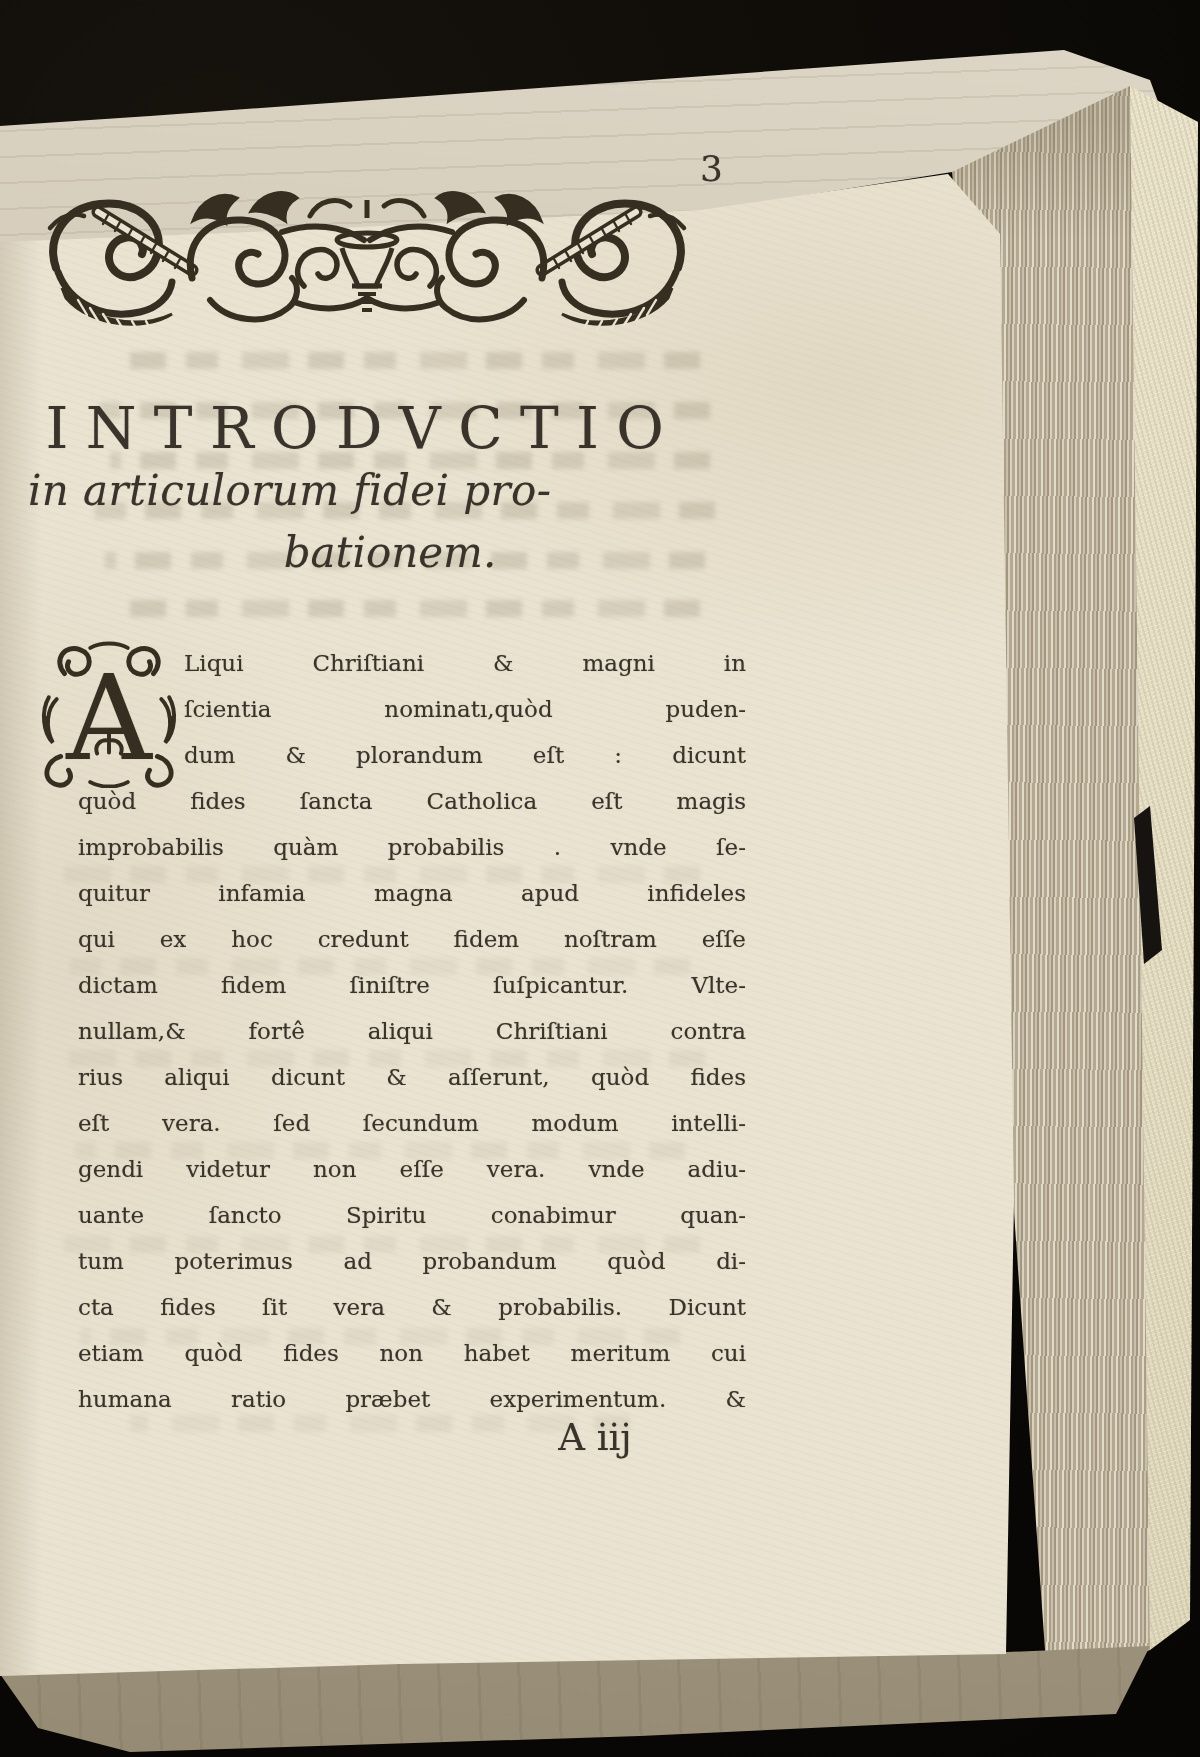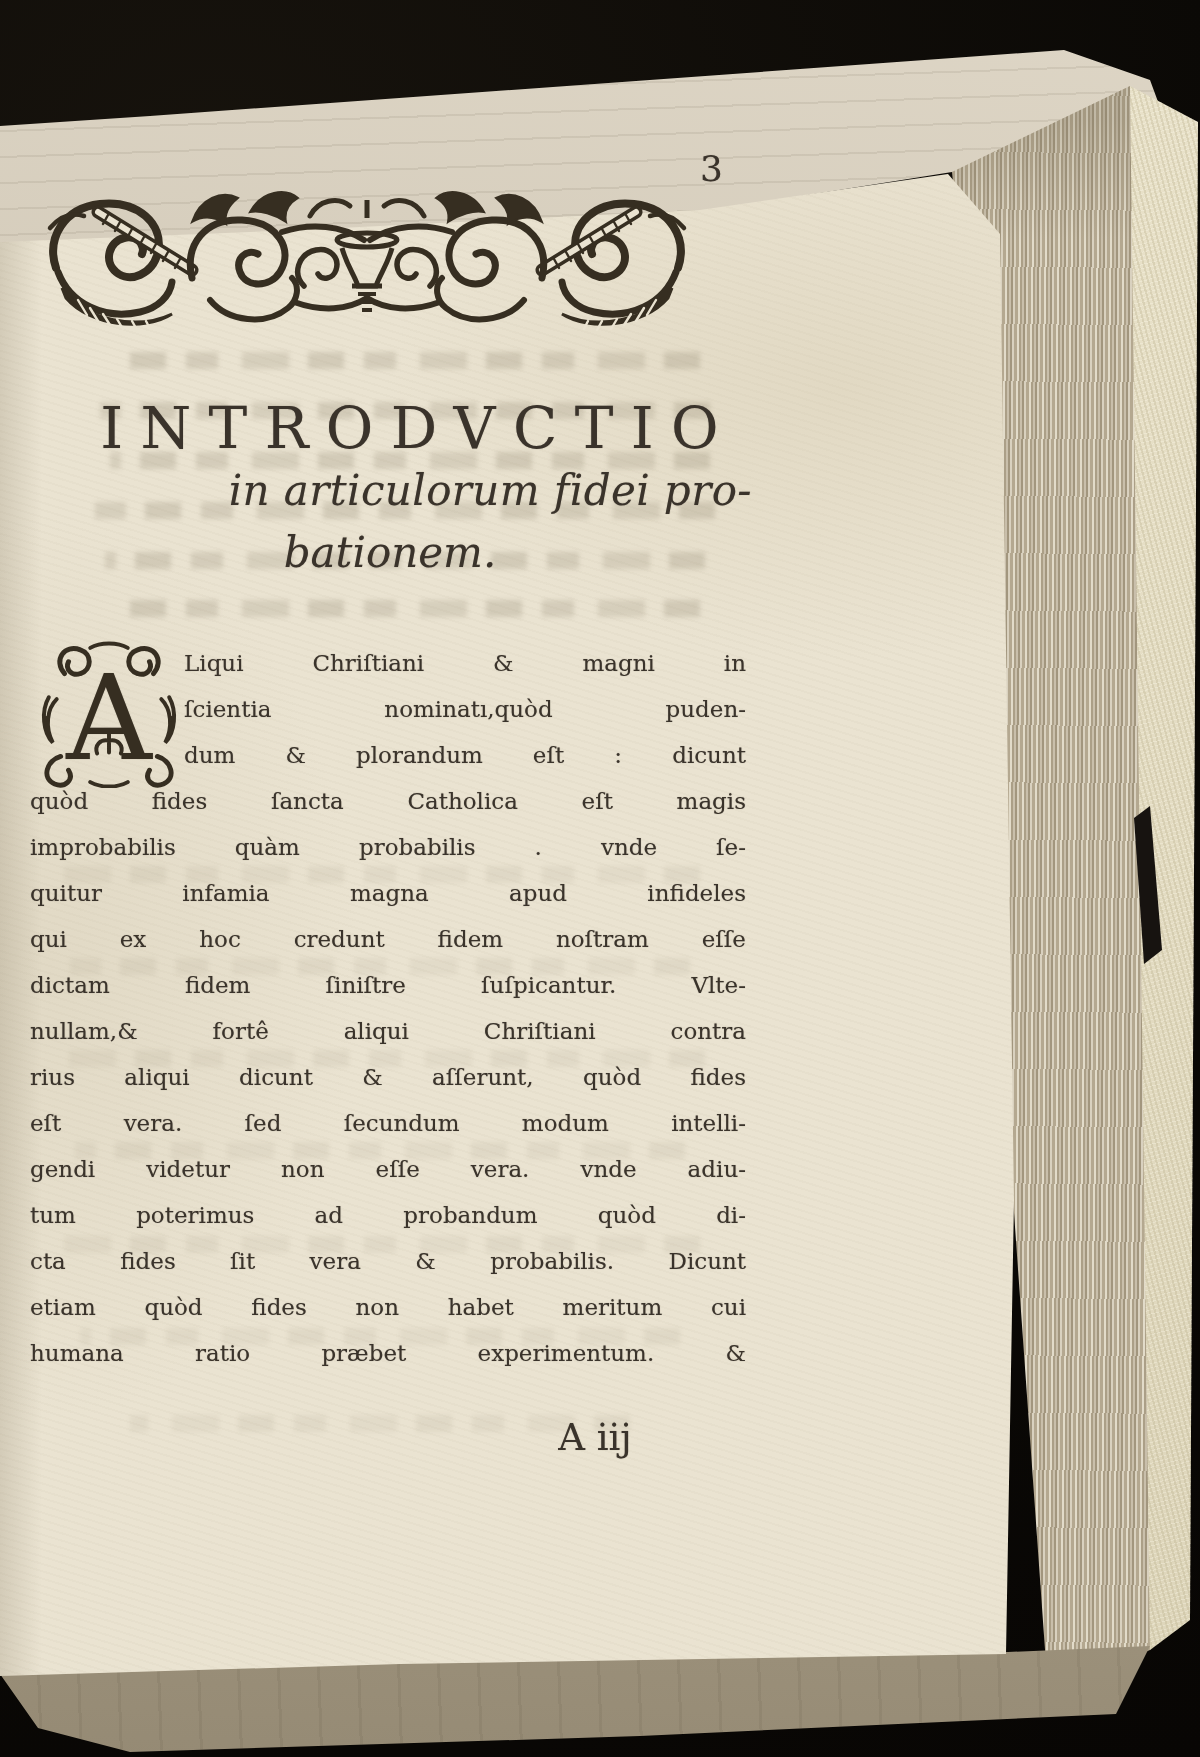--- a/index.html
+++ b/index.html
@@ -51,29 +51,29 @@
       radial-gradient(ellipse 700px 420px at 70% 22%, rgba(205,193,163,.30), rgba(0,0,0,0) 65%),
       radial-gradient(ellipse 520px 760px at 4% 55%, rgba(198,187,160,.25), rgba(0,0,0,0) 60%),
       repeating-linear-gradient(17deg, rgba(160,150,125,.05) 0 2px, rgba(0,0,0,0) 2px 7px),
       #eae3d1;
   }
 
   
   .content{position:absolute;inset:0;color:#3a332b;text-shadow:0 0 1px rgba(59,52,43,.40);}
   .pagenum{position:absolute;left:700px;top:148px;font-size:36px;}
   .headpiece{position:absolute;left:42px;top:182px;}
-  .title{position:absolute;left:12px;top:394px;width:724px;text-align:right;
+  .title{position:absolute;left:28px;top:394px;width:724px;text-align:left;
          font-size:58px;letter-spacing:.30em;text-indent:.30em;white-space:nowrap;}
-  .sub1{position:absolute;left:28px;top:466px;width:724px;text-align:right;
+  .sub1{position:absolute;left:28px;top:466px;width:724px;text-align:left;
         font-style:italic;font-size:42px;letter-spacing:.01em;}
   .sub2{position:absolute;left:28px;top:528px;width:724px;text-align:center;
         font-style:italic;font-size:42px;}
   .dropcap{position:absolute;left:34px;top:640px;}
   .body{position:absolute;left:30px;top:640px;width:716px;font-size:23px;}
-  .bl{line-height:46px;height:46px;text-align:justify;text-align-last:justify;white-space:nowrap;}
+  .bl{line-height:46px;height:46px;text-align:justify;text-align-last:justify;white-space:nowrap;margin-left:48px;}
   .bl.indent{margin-left:154px;}
   .signature{position:absolute;left:430px;top:1416px;width:330px;text-align:center;font-size:37px;}
 
   
   .ghost{position:absolute;height:17px;filter:blur(2.5px);transform:scaleX(-1);
     background:repeating-linear-gradient(90deg, rgba(122,112,90,.55) 0 36px, rgba(0,0,0,0) 36px 55px,
                rgba(122,112,90,.45) 55px 102px, rgba(0,0,0,0) 102px 126px, rgba(122,112,90,.5) 126px 158px, rgba(0,0,0,0) 158px 178px);}
   .g-strong{opacity:.38;}
   .g-weak{opacity:.16;}
 </style>
@@ -166,20 +166,21 @@
       <div class="bl indent">dum &amp; plorandum eſt : dicunt</div>
       <div class="bl">quòd fides ſancta Catholica eſt magis</div>
       <div class="bl">improbabilis quàm probabilis . vnde ſe-</div>
       <div class="bl">quitur infamia magna apud infideles</div>
       <div class="bl">qui ex hoc credunt fidem noſtram eſſe</div>
       <div class="bl">dictam fidem ſiniſtre ſuſpicantur. Vlte-</div>
       <div class="bl">nullam,&amp; fortê aliqui Chriſtiani contra</div>
       <div class="bl">rius aliqui dicunt &amp; aſſerunt, quòd fides</div>
       <div class="bl">eſt vera. ſed ſecundum modum intelli-</div>
       <div class="bl">gendi videtur non eſſe vera. vnde adiu-</div>
+      <div class="bl">uante ſancto Spiritu conabimur quan-</div>
       <div class="bl">tum poterimus ad probandum quòd di-</div>
       <div class="bl">cta fides ſit vera &amp; probabilis. Dicunt</div>
       <div class="bl">etiam quòd fides non habet meritum cui</div>
       <div class="bl">humana ratio præbet experimentum. &amp;</div>
     </div>
 
     <div class="signature">A iij</div>
 
   </div>
 </div>

